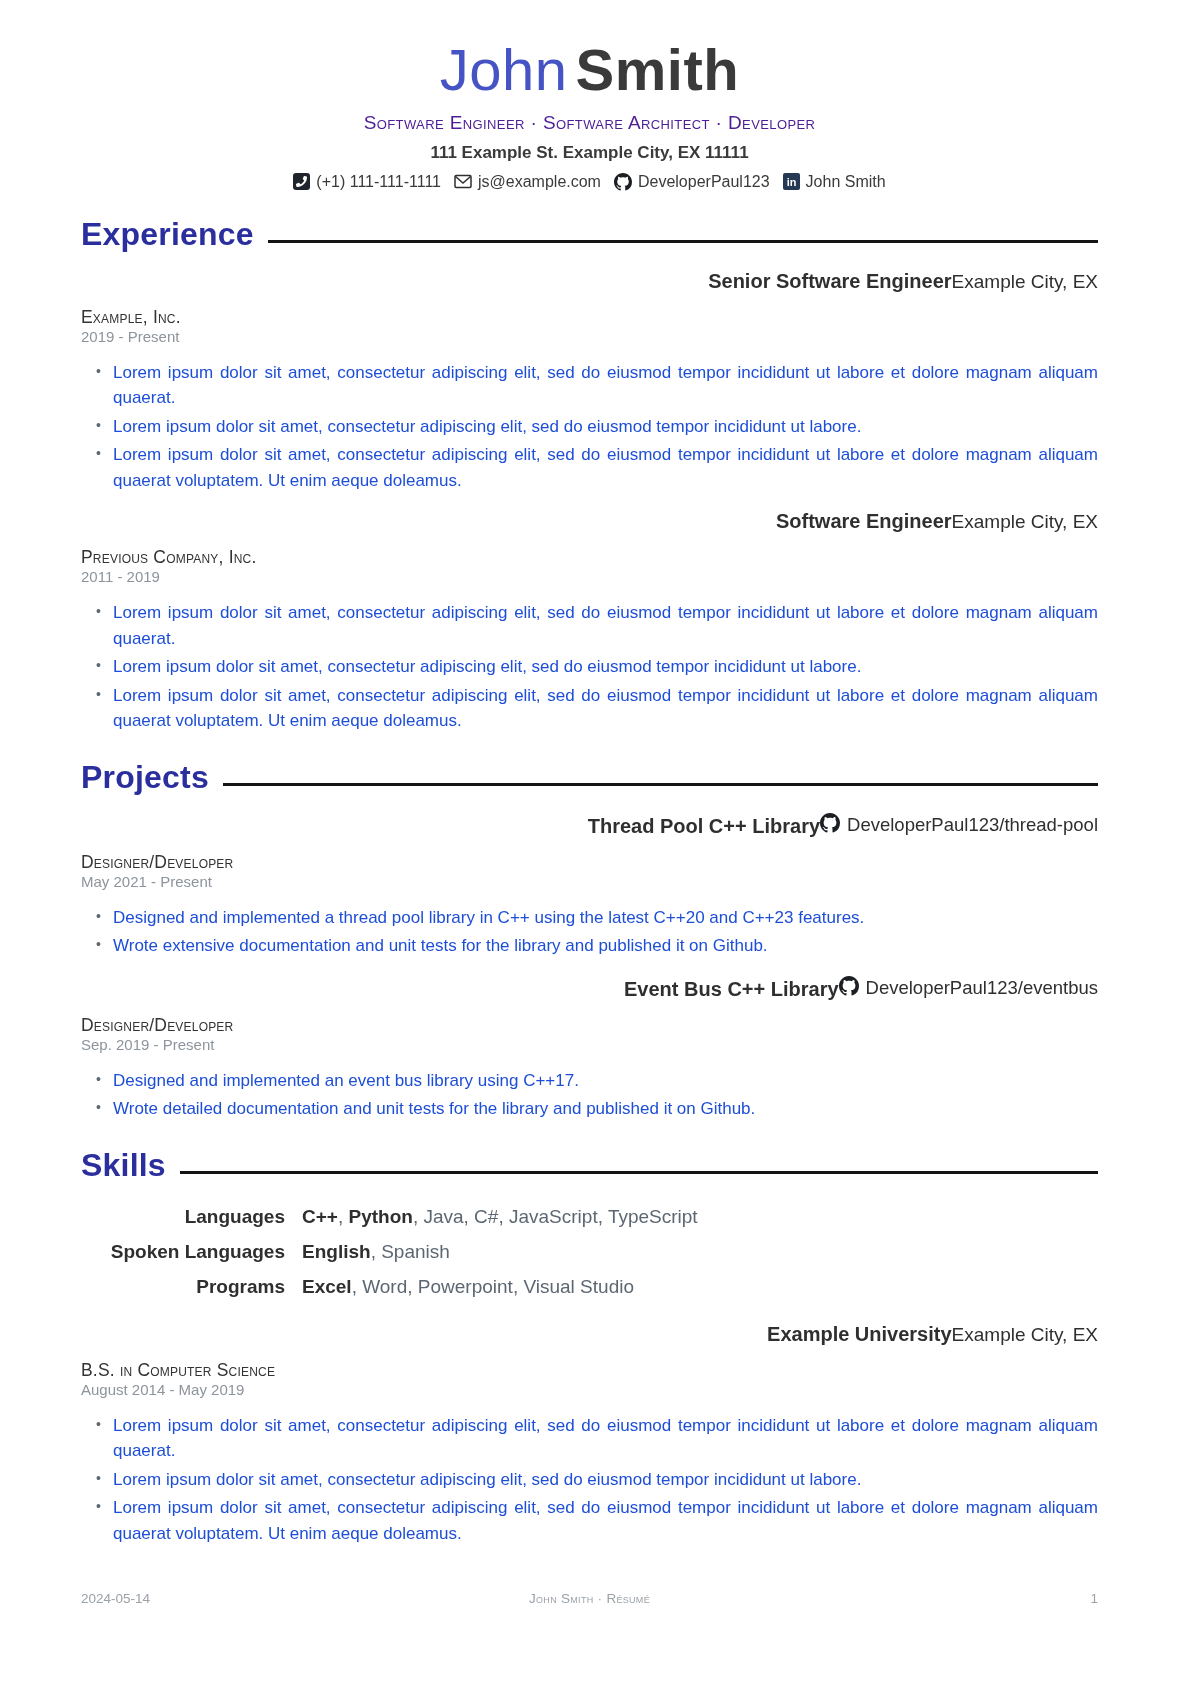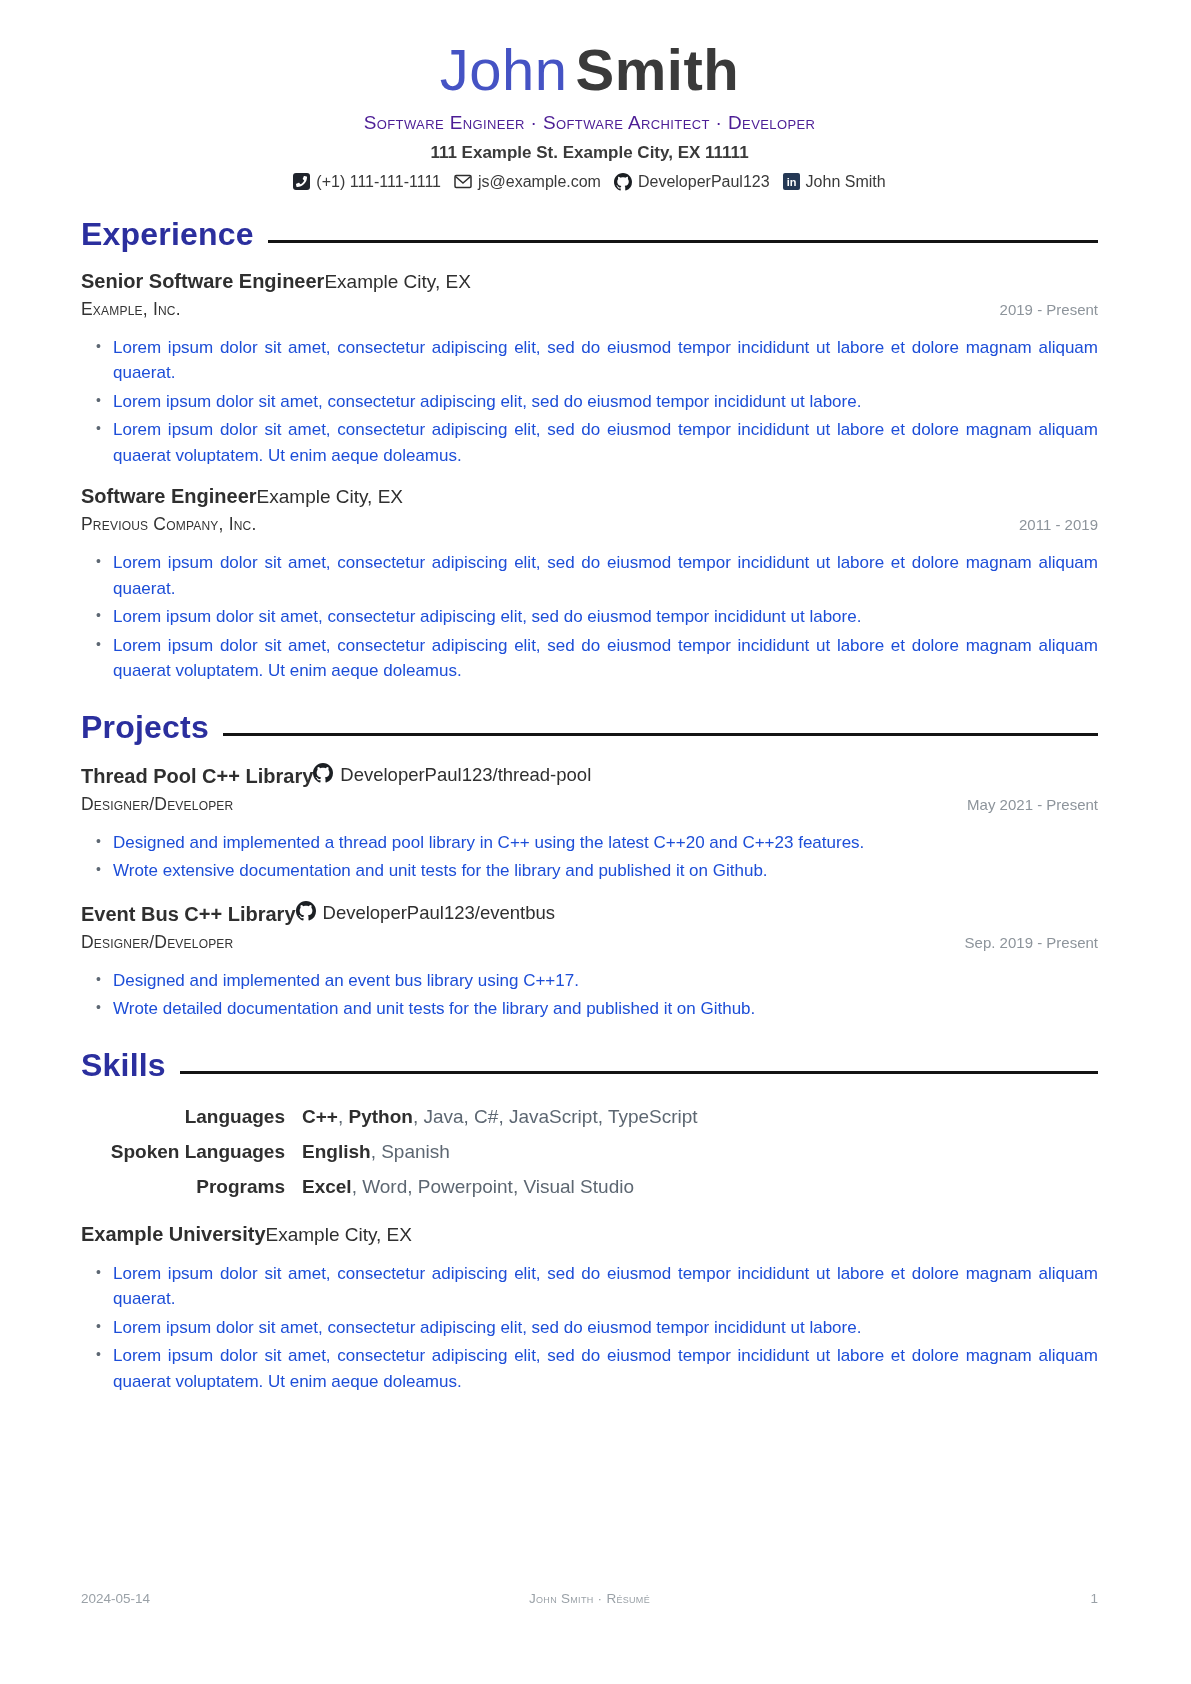--- a/index.html
+++ b/index.html
@@ -19,24 +19,24 @@
   .contact{display:flex;align-items:center;gap:6px;}
   .contact svg{display:block;}
 
   
   .section{margin-top:25px;}
   .sec-head{display:flex;align-items:center;}
   .sec-head h2{font-size:32px;color:#2b2f9e;margin:0;font-weight:700;letter-spacing:.2px;}
   .sec-rule{flex:1;border-bottom:3px solid #141414;margin-left:14px;transform:translateY(7px);}
 
   .entry{margin-top:17px;}
-  .erow{display:flex;justify-content:flex-start;align-items:baseline;}
+  .erow{display:flex;justify-content:flex-end;align-items:baseline;}
   .role{font-size:20px;font-weight:700;color:#2f2f2f;}
   .loc{font-size:19px;color:#2f2f2f;}
-  .erow2{display:flex;justify-content:space-between;align-items:baseline;margin-top:6px;}
+  .erow2{display:flex;justify-content:space-between;align-items:baseline;margin-top:14px;flex-direction:column;}
   .company{font-variant:small-caps;font-size:17.5px;color:#333333;letter-spacing:.2px;}
   .dates{font-size:15px;color:#8d949b;}
   .repo{display:flex;align-items:center;gap:7px;font-size:18.5px;color:#2f2f2f;}
 
   ul.bullets{margin:15px 0 0 0;padding:0 0 0 32px;list-style:none;}
   ul.bullets li{position:relative;font-size:17px;color:#1d4ed8;line-height:1.5;text-align:justify;margin-bottom:3px;hyphens:auto;-webkit-hyphens:auto;}
   ul.bullets li::before{content:"•";position:absolute;left:-17px;top:1px;font-size:14px;color:#5d6772;}
 
   
   .skills-grid{margin-top:22px;display:grid;grid-template-columns:204px 1fr;column-gap:17px;row-gap:13px;font-size:19px;align-items:baseline;}
@@ -206,20 +206,24 @@
     </div>
   </div>
 
   <div class="section">
 
     <div class="entry">
       <div class="erow">
         <span class="role">Example University</span>
         <span class="loc">Example City, EX</span>
       </div>
+      <div class="erow2">
+        <span class="company">B.S. in Computer Science</span>
+        <span class="dates">August 2014 - May 2019</span>
+      </div>
       <ul class="bullets">
         <li>Lorem ipsum dolor sit amet, consectetur adipiscing elit, sed do eiusmod tempor incididunt ut labore et dolore magnam aliquam quaerat.</li>
         <li>Lorem ipsum dolor sit amet, consectetur adipiscing elit, sed do eiusmod tempor incididunt ut labore.</li>
         <li>Lorem ipsum dolor sit amet, consectetur adipiscing elit, sed do eiusmod tempor incididunt ut labore et dolore magnam aliquam quaerat voluptatem. Ut enim aeque doleamus.</li>
       </ul>
     </div>
   </div>
 
 </div>
 

